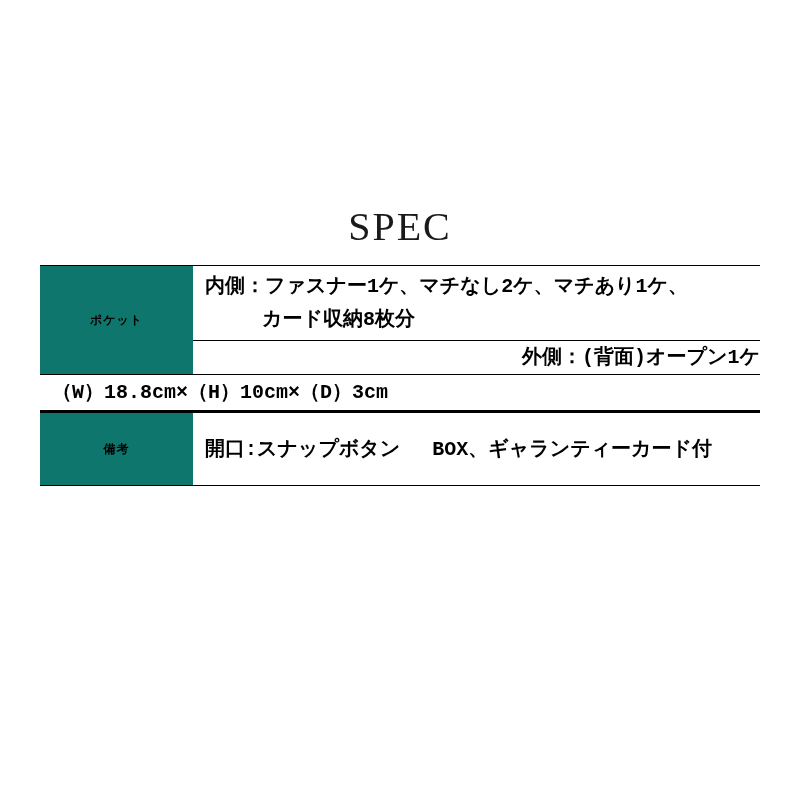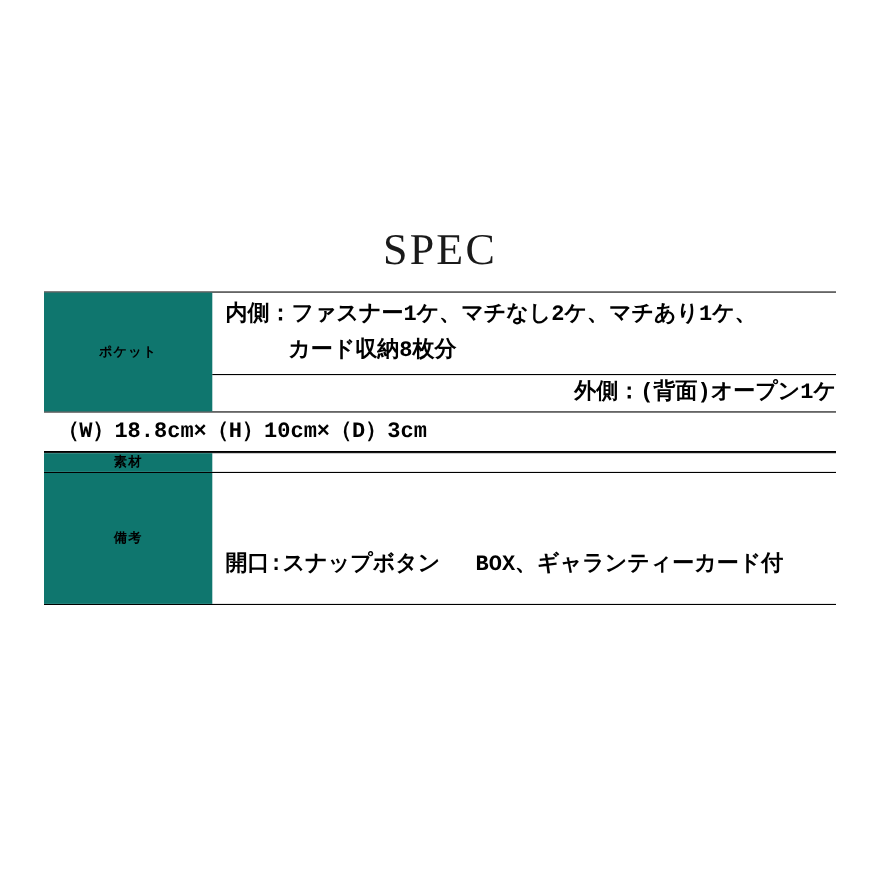--- a/index.html
+++ b/index.html
@@ -51,21 +51,21 @@
     font-family: Liberation Mono, monospace;
   }
   .section {
     display: flex;
     flex-direction: column;
     justify-content: center;
   }
   .section.inner { height: 74px; }
   .section.outer { height: 34px; border-top: 1.5px solid #000; text-align: right; }
   .row-single .value-cell { height: 35px; justify-content: center; }
-  .row-notes .value-cell { height: 72px; justify-content: center; margin-top: 47px; }
+  .row-notes .value-cell { height: 72px; justify-content: center; }
   .line {
     font-size: 20px;
     font-weight: 700;
     line-height: 33px;
     padding-left: 12px;
     white-space: nowrap;
   }
   .line.indent { padding-left: 69px; }
 </style>
 </head>
@@ -91,21 +91,20 @@
   <div class="row row-single">
     <div class="value-cell">
       <div class="line">（W）18.8cm×（H）10cm×（D）3cm</div>
     </div>
   </div>
 
   <div class="row row-single">
   </div>
 
   <div class="row row-single">
-    <div class="label-cell">素材</div>
   </div>
 
   <div class="row row-notes">
     <div class="label-cell">備考</div>
     <div class="value-cell">
       <div class="line">開口:スナップボタン　 BOX、ギャランティーカード付</div>
     </div>
   </div>
 
 </div>

